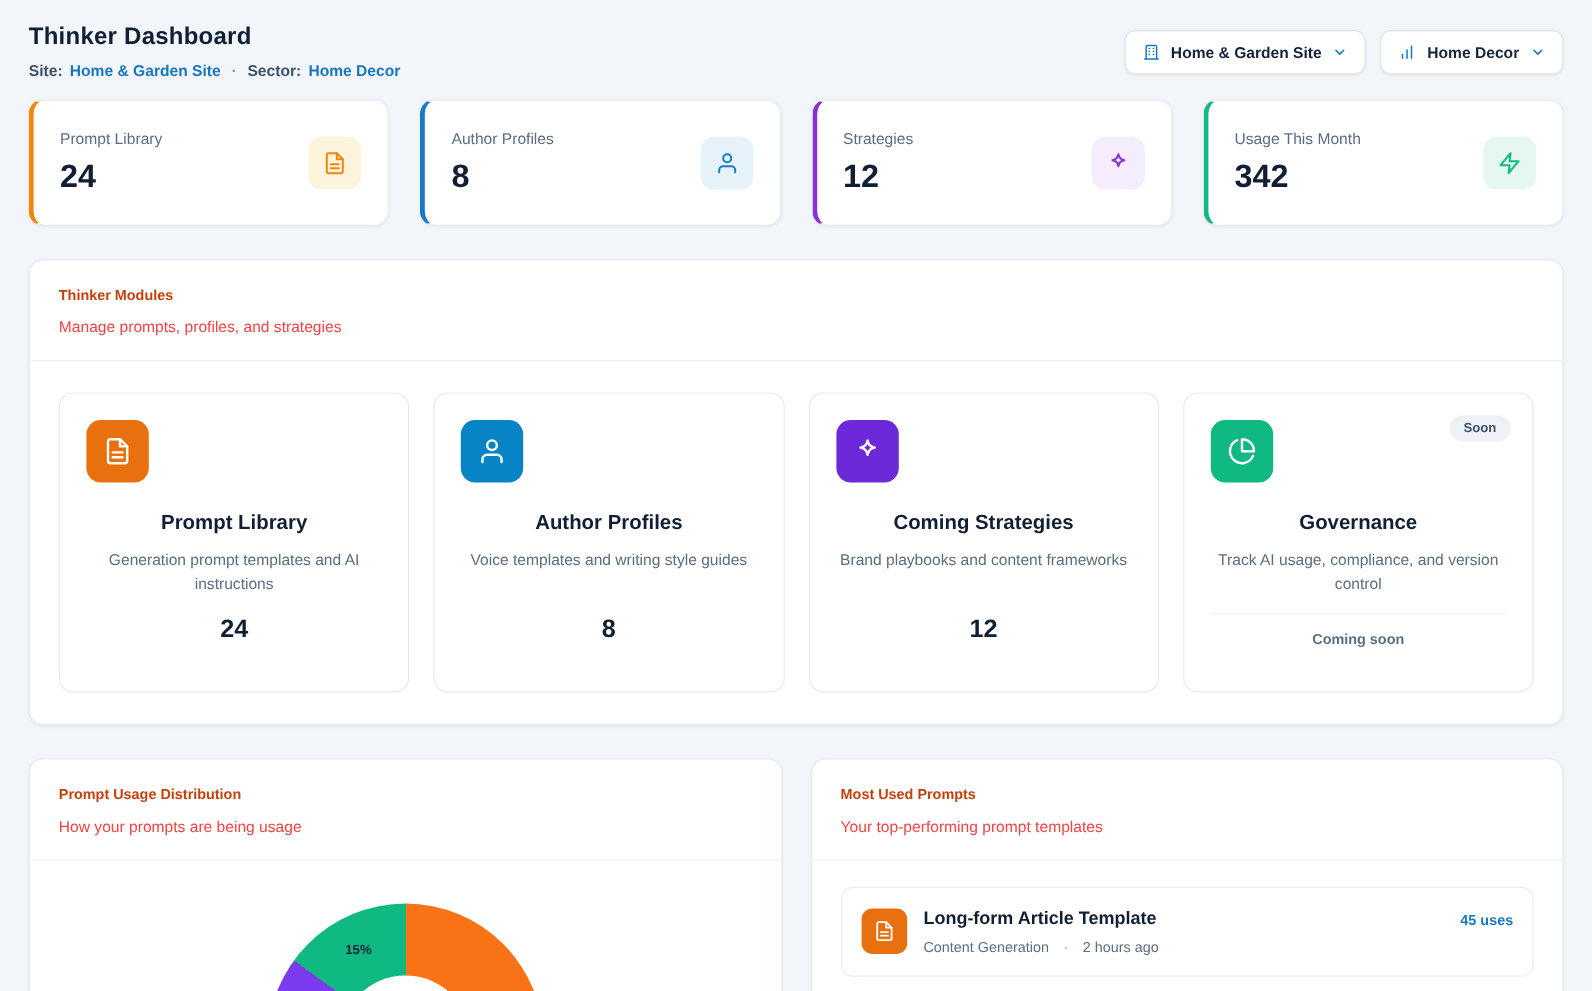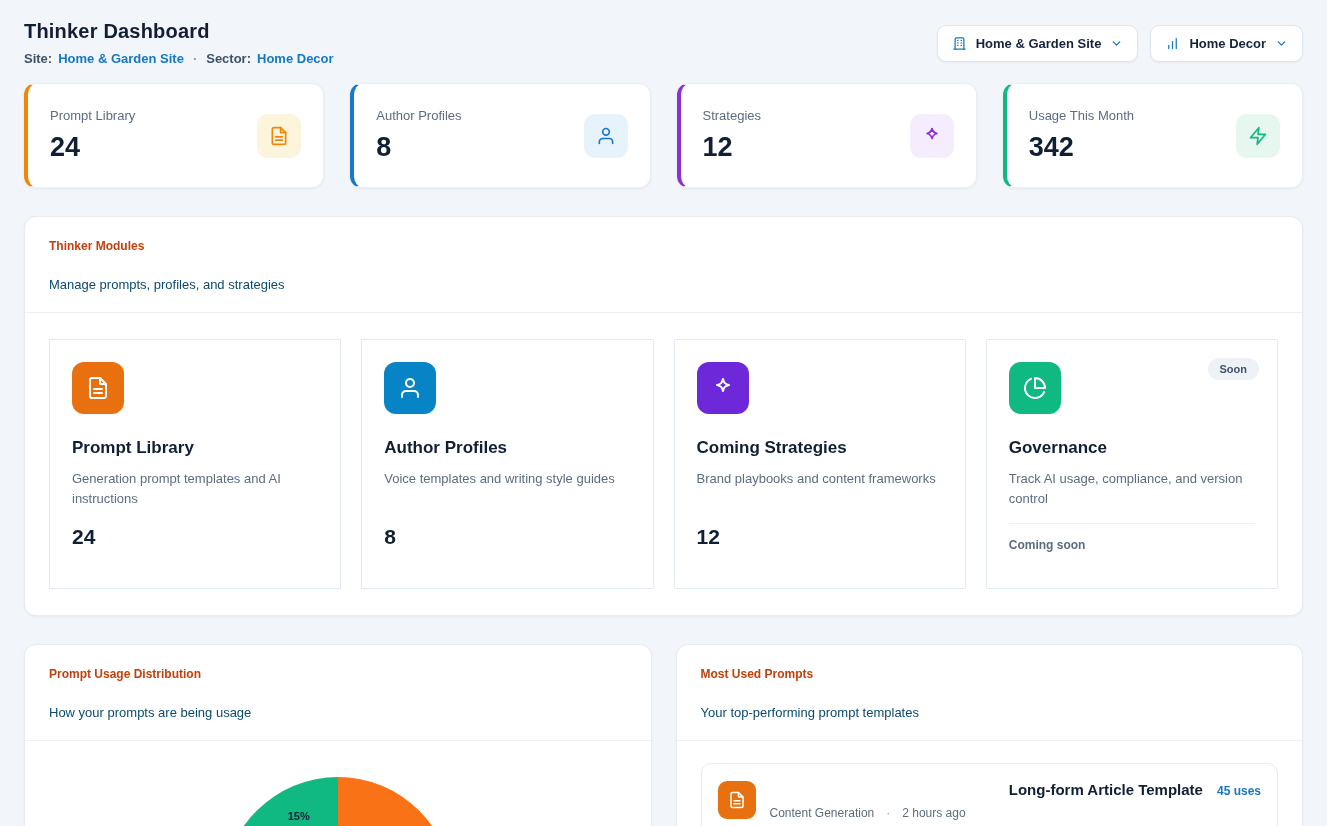--- a/index.html
+++ b/index.html
@@ -42,27 +42,27 @@
   .stat-icon {
     width: 44px; height: 44px; border-radius: 11px;
     background: var(--tint, #eee); color: var(--accent, #888);
     display: flex; align-items: center; justify-content: center;
   }
 
   
   .panel { background: #fff; border: 1px solid #e7ecf2; border-radius: 12px; box-shadow: 0 1px 3px rgba(16,24,40,.05); margin-top: 28px; }
   .panel-head { padding: 22px 24px 20px; border-bottom: 1px solid #edf1f6; }
   .panel-title { font-size: 12px; font-weight: 700; color: #c2410c; }
-  .panel-sub { font-size: 13px; color: #0c4a6e; margin-top: 24px; }
+  .panel-sub { font-size: 13px; color: #ef4444; margin-top: 12px; }
 
   
   .modules-body { padding: 26px 24px; display: grid; grid-template-columns: repeat(4, 1fr); gap: 20px; }
   .module-card {
-    border: 1px solid #e4eaf1; border-radius: 0; padding: 22px;
-    position: relative; background: #fff; cursor: pointer; min-height: 250px;
+    border: 1px solid #e4eaf1; border-radius: 12px; padding: 22px;
+    position: relative; background: #fff; cursor: pointer; min-height: 250px; text-align: center;
   }
   .module-icon {
     width: 52px; height: 52px; border-radius: 12px;
     background: var(--accent, #888); color: #fff;
     display: flex; align-items: center; justify-content: center;
   }
   .module-title { font-size: 17px; font-weight: 700; margin: 24px 0 0; color: #101f33; }
   .module-desc { font-size: 13px; color: #5d6d80; line-height: 1.55; margin: 11px 0 0; min-height: 40px; }
   .module-count { font-size: 21px; font-weight: 800; margin-top: 16px; color: #101f33; }
   .soon-badge {
@@ -86,21 +86,21 @@
   .prompt-item {
     display: flex; align-items: flex-start; gap: 14px;
     border: 1px solid #e7ecf2; border-radius: 10px; padding: 17px 16px; cursor: pointer;
   }
   .prompt-item-icon {
     width: 38px; height: 38px; border-radius: 9px;
     background: var(--accent, #e9700e); color: #fff;
     display: flex; align-items: center; justify-content: center; flex: 0 0 auto;
   }
   .prompt-item-main { flex: 1; }
-  .prompt-item-title { font-size: 15px; font-weight: 700; color: #101f33; text-align: right; }
+  .prompt-item-title { font-size: 15px; font-weight: 700; color: #101f33; }
   .prompt-item-meta { margin-top: 8px; font-size: 12px; color: #5d6d80; display: flex; gap: 9px; align-items: center; }
   .prompt-item-uses { font-size: 12px; font-weight: 700; color: #1778c2; margin-top: 3px; }
 </style>
 </head>
 <body>
 
 <div class="page">
 
   <header class="topbar">
     <div>

